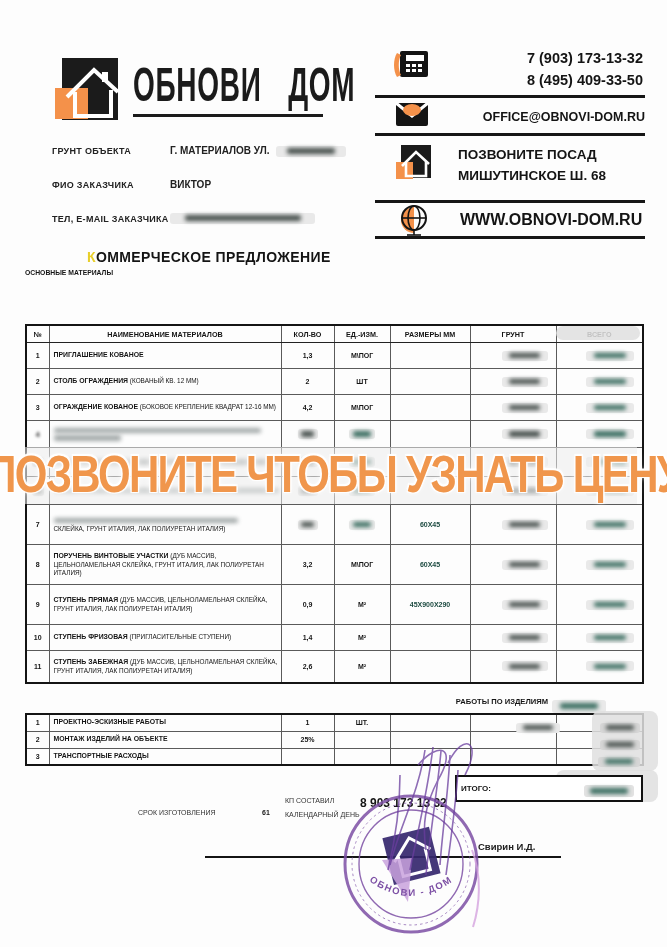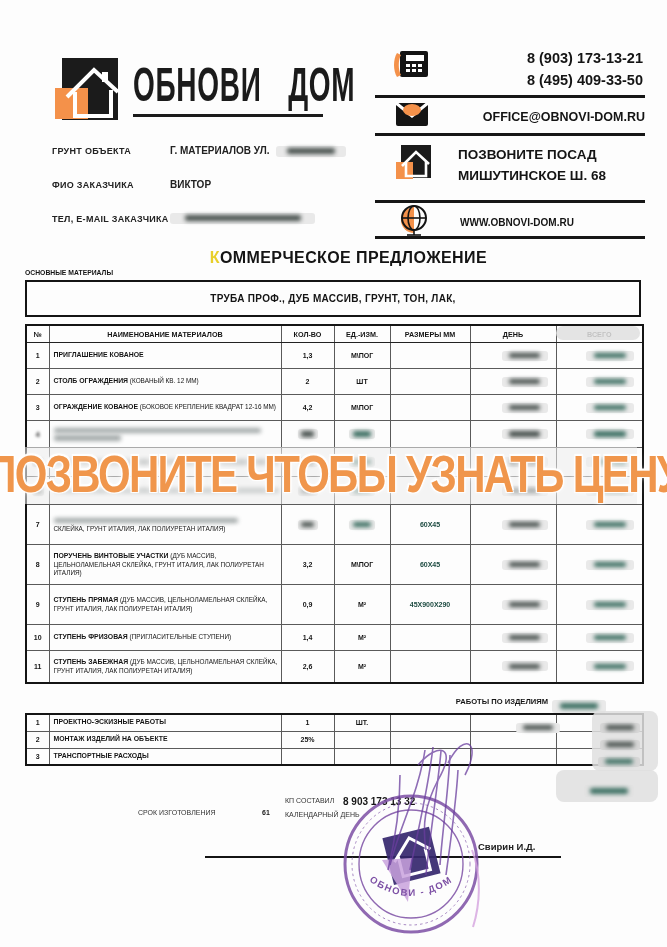--- a/index.html
+++ b/index.html
@@ -15,22 +15,22 @@
 
   
   .c-label{position:absolute;left:52px;font-size:9px;font-weight:bold;letter-spacing:.3px;color:#222;}
   .c-value{position:absolute;left:170px;font-size:10px;font-weight:bold;color:#222;white-space:nowrap;}
 
   
   .hr{position:absolute;left:375px;width:270px;height:2.5px;background:#161616;}
   .contact-text{position:absolute;font-weight:bold;color:#141414;white-space:nowrap;}
 
   
-  .doc-title{position:absolute;left:87px;top:249px;width:400px;text-align:right;
-    font-size:16px;font-weight:bold;letter-spacing:.4px;}
+  .doc-title{position:absolute;left:87px;top:249px;width:400px;text-align:left;
+    font-size:14px;font-weight:bold;letter-spacing:.4px;}
   .doc-title .hl{color:#e8cf2a;}
   .sec-label{position:absolute;left:25px;top:269px;font-size:6.8px;font-weight:bold;}
 
   .mat-box{position:absolute;left:25px;top:280px;width:612px;height:33px;border:2.5px solid #141414;
     display:flex;align-items:center;justify-content:center;}
   .mat-box span{font-size:10px;font-weight:bold;letter-spacing:.3px;}
 
   
   table{border-collapse:collapse;table-layout:fixed;background:transparent;}
   .grid{position:absolute;left:25px;width:617px;border:2.5px solid #141414;}
@@ -111,21 +111,21 @@
       <rect x="14" y="10" width="18" height="6"></rect>
       <rect x="14" y="19" width="4" height="3"></rect>
         <rect x="20" y="19" width="4" height="3"></rect>
         <rect x="26" y="19" width="4" height="3"></rect>
       <rect x="14" y="24" width="4" height="3"></rect>
         <rect x="20" y="24" width="4" height="3"></rect>
         <rect x="26" y="24" width="4" height="3"></rect>
     </g>
     <path d="M5 8 C1 14 1 26 5 32 L9 30 C6 25 6 15 9 10 Z" fill="#f4914a"></path>
   </svg>
-  <div class="contact-text" style="right:24px;top:50px;font-size:14.5px;">8 (903) 173-13-21</div>
+  <div class="contact-text" style="right:24px;top:50px;font-size:14.5px;">7 (903) 173-13-32</div>
   <div class="contact-text" style="right:24px;top:72px;font-size:14.5px;">8 (495) 409-33-50</div>
   <div class="hr" style="top:95px;"></div>
 
   <svg class="abs" style="left:395px;top:101px;" width="34" height="27" viewBox="0 0 34 27">
     <rect x="1" y="2" width="32" height="23" rx="2" fill="#141414"></rect>
     <path d="M1 2 L17 15 L33 2" fill="none" stroke="#ffffff" stroke-width="3"></path>
     <ellipse cx="17" cy="9" rx="9" ry="6" fill="#f4914a"></ellipse>
   </svg>
   <div class="contact-text" style="right:22px;top:110px;font-size:12.5px;">OFFICE@OBNOVI-DOM.RU</div>
   <div class="hr" style="top:133px;"></div>
@@ -141,48 +141,45 @@
   <div class="hr" style="top:200px;"></div>
 
   <svg class="abs" style="left:397px;top:203px;" width="34" height="33" viewBox="0 0 34 33">
     <path d="M4 17 A13 13 0 0 1 17 4 V30 A13 13 0 0 1 4 17" fill="#f4914a"></path>
     <circle cx="17" cy="15" r="12" fill="none" stroke="#141414" stroke-width="2"></circle>
     <ellipse cx="17" cy="15" rx="6" ry="12" fill="none" stroke="#141414" stroke-width="1.6"></ellipse>
     <line x1="5" y1="15" x2="29" y2="15" stroke="#141414" stroke-width="1.6"></line>
     <line x1="17" y1="27" x2="17" y2="32" stroke="#141414" stroke-width="1.6"></line>
     <line x1="10" y1="32" x2="24" y2="32" stroke="#141414" stroke-width="1.6"></line>
   </svg>
-  <div class="contact-text" style="left:460px;top:211px;font-size:10px;margin-top:6px;">WWW.OBNOVI-DOM.RU</div>
+  <div class="contact-text" style="left:460px;top:211px;font-size:16px;">WWW.OBNOVI-DOM.RU</div>
   <div class="hr" style="top:236px;"></div>
 
   <div class="doc-title"><span class="hl">К</span><span>ОММЕРЧЕСКОЕ ПРЕДЛОЖЕНИЕ</span></div>
   <div class="sec-label">ОСНОВНЫЕ МАТЕРИАЛЫ</div>
 
-  <div class="mat-box">
-    <span>ТРУБА ПРОФ., ДУБ МАССИВ, ГРУНТ, ТОН, ЛАК,</span>
-  </div>
 
   <table class="grid" style="top:324px;">
     <colgroup>
       <col style="width:23px">
         <col style="width:232px">
         <col style="width:53px">
       <col style="width:56px">
         <col style="width:80px">
         <col style="width:86px">
         <col style="width:87px">
     </colgroup>
     <thead>
         <tr id="main-head">
           <th>№</th>
           <th>НАИМЕНОВАНИЕ МАТЕРИАЛОВ</th>
           <th>КОЛ-ВО</th>
           <th>ЕД.-ИЗМ.</th>
           <th>РАЗМЕРЫ ММ</th>
-          <th>ДЕНЬ</th>
+          <th>ГРУНТ</th>
           <th>ВСЕГО</th>
         </tr>
       </thead>
     <tbody id="main-tbody">
         <tr style="height: 26px;">
           <td class="cell-num">1</td>
           <td class="cell-name"><b>ПРИГЛАШЕНИЕ КОВАНОЕ</b></td>
           <td class="cell-mid">1,3</td>
           <td class="cell-mid">М\ПОГ</td>
           <td class="cell-size"></td>
@@ -503,30 +500,33 @@
         <span class="smear" style="height:5px;"></span>
       </span></div>
   <div class="abs" style="left:598px;top:750px;"><span class="pill" style="width:42px;height:10px;background:#d6d6d6;">
         <span class="smear teal" style="height:5px;"></span>
       </span></div>
   <div class="abs" style="left:516px;top:716px;"><span class="pill" style="width:44px;height:10px;">
         <span class="smear" style="height:5px;"></span>
       </span></div>
 
   <div class="grey-pill" style="left:556px;top:770px;width:102px;height:32px;"></div>
+  <div class="grand-box">
+    <span>ИТОГО:</span>
+  </div>
   <div class="abs" style="left:584px;top:780px;z-index:4;">
     <span class="pill" style="width:50px;height:12px;background:#e2e2e2;">
         <span class="smear teal" style="width:75%;"></span>
       </span>
   </div>
 
   <div class="f-text" style="left:138px;top:809px;">СРОК ИЗГОТОВЛЕНИЯ</div>
   <div class="f-text f-bold" style="left:262px;top:809px;">61</div>
   <div class="f-text" style="left:285px;top:797px;">КП СОСТАВИЛ</div>
-  <div class="f-text f-bold" style="left:343px;top:796px;font-size:10px;">8 903 173 13 32</div>
+  <div class="f-text f-bold" style="left:360px;top:796px;font-size:12px;">8 903 173 13 32</div>
   <div class="f-text" style="left:285px;top:811px;">КАЛЕНДАРНЫЙ ДЕНЬ</div>
 
   <div class="sig-line"></div>
   <div class="signer">Свирин И.Д.</div>
 
   <svg class="abs" style="left:338px;top:788px;z-index:5;" width="146" height="150" viewBox="0 0 146 150">
     <g stroke="#7d50a5" fill="none" opacity="0.85">
       <ellipse cx="73" cy="76" rx="66" ry="68" stroke-width="3"></ellipse>
       <ellipse cx="73" cy="76" rx="52" ry="54" stroke-width="1.4"></ellipse>
       <ellipse cx="73" cy="76" rx="59" ry="61" stroke-width="1" stroke-dasharray="2.5 3" opacity="0.8"></ellipse>

